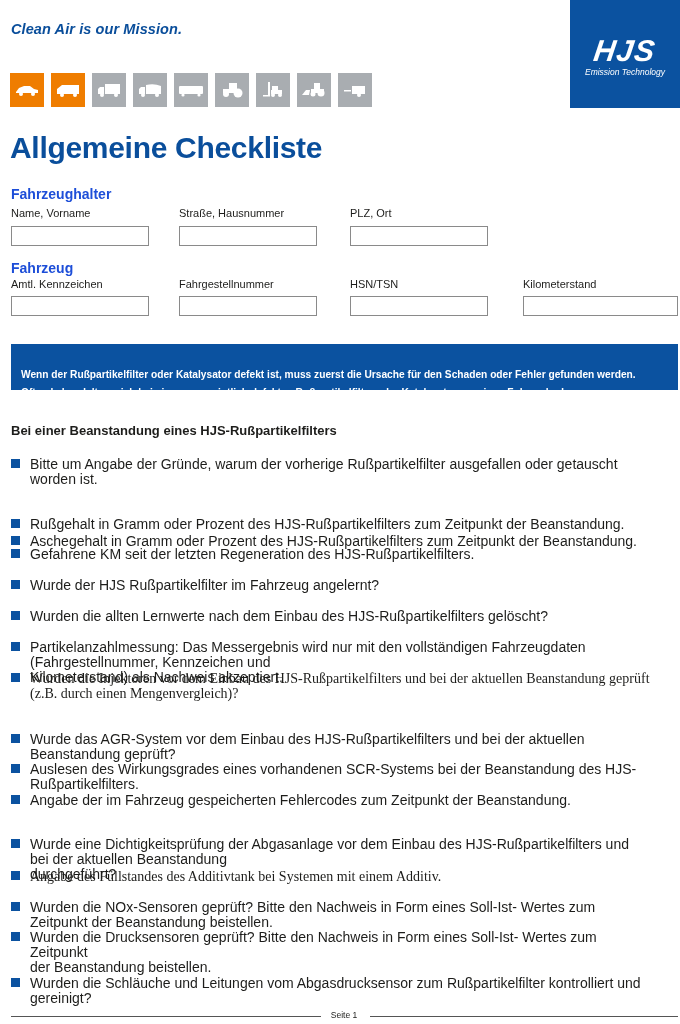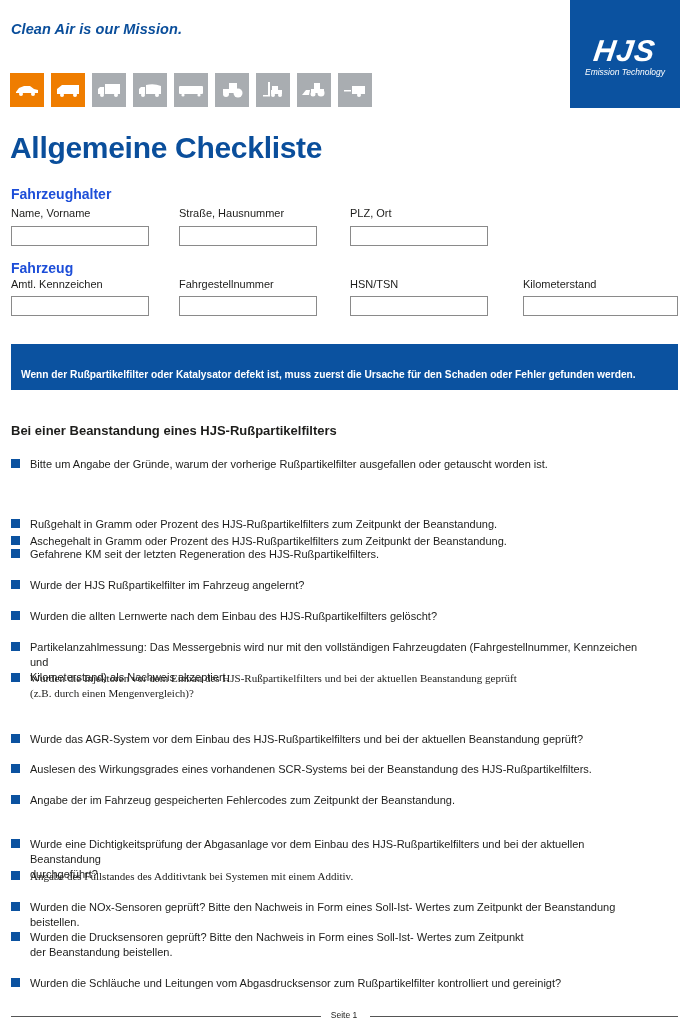--- a/index.html
+++ b/index.html
@@ -57,21 +57,21 @@
     padding: 22px 10px; font-size: 10.2px; font-weight: bold; line-height: 18px;
   }
   .list-title {
     position: absolute; left: 11px; top: 423px;
     font-size: 13px; font-weight: bold; color: #1d1d1b;
   }
   .check-list {
     position: absolute; left: 11px; top: 0; width: 660px; margin: 0; padding: 0; list-style: none;
   }
   .check-item {
-    position: absolute; left: 0; width: 640px; font-size: 11px; line-height: 15px; color: #1d1d1b;
+    position: absolute; left: 0; width: 640px; font-size: 14px; line-height: 15px; color: #1d1d1b;
   }
   .bullet {
     position: absolute; left: 0; top: 2px; width: 9px; height: 9px; background: #0b52a0;
   }
   .item-text { display: block; margin-left: 19px; white-space: pre-line; }
   .footer-line {
     position: absolute; top: 1016px; height: 1px; background: #555;
   }
   .page-no {
     position: absolute; left: 320px; top: 1010px; width: 48px; text-align: center;
@@ -177,20 +177,21 @@
 <input class="field" style="left: 11px; top: 296px; width: 138px;" value="">
 <div class="field-label" style="left:179px; top:278px;">Fahrgestellnummer</div>
 <input class="field" style="left: 179px; top: 296px; width: 138px;" value="">
 <div class="field-label" style="left:350px; top:278px;">HSN/TSN</div>
 <input class="field" style="left: 350px; top: 296px; width: 138px;" value="">
 <div class="field-label" style="left:523px; top:278px;">Kilometerstand</div>
 <input class="field" style="left: 523px; top: 296px; width: 155px;" value="">
 
 <div class="notice">
   <div>Wenn der Rußpartikelfilter oder Katalysator defekt ist, muss zuerst die Ursache für den Schaden oder Fehler gefunden werden.</div>
+  <div>Oftmals handelt es sich bei einem vermeintlich defekten Rußpartikelfilter oder Katalysator um einen Folgeschaden.</div>
 </div>
 
 <div class="list-title">Bei einer Beanstandung eines HJS-Rußpartikelfilters</div>
 
 <ul class="check-list">
   <li class="check-item" style="top:457px;">
       <span class="bullet"></span>
       <span class="item-text">Bitte um Angabe der Gründe, warum der vorherige Rußpartikelfilter ausgefallen oder getauscht worden ist.</span>
     </li>
   <li class="check-item" style="top:487px;margin-top:47px;">

